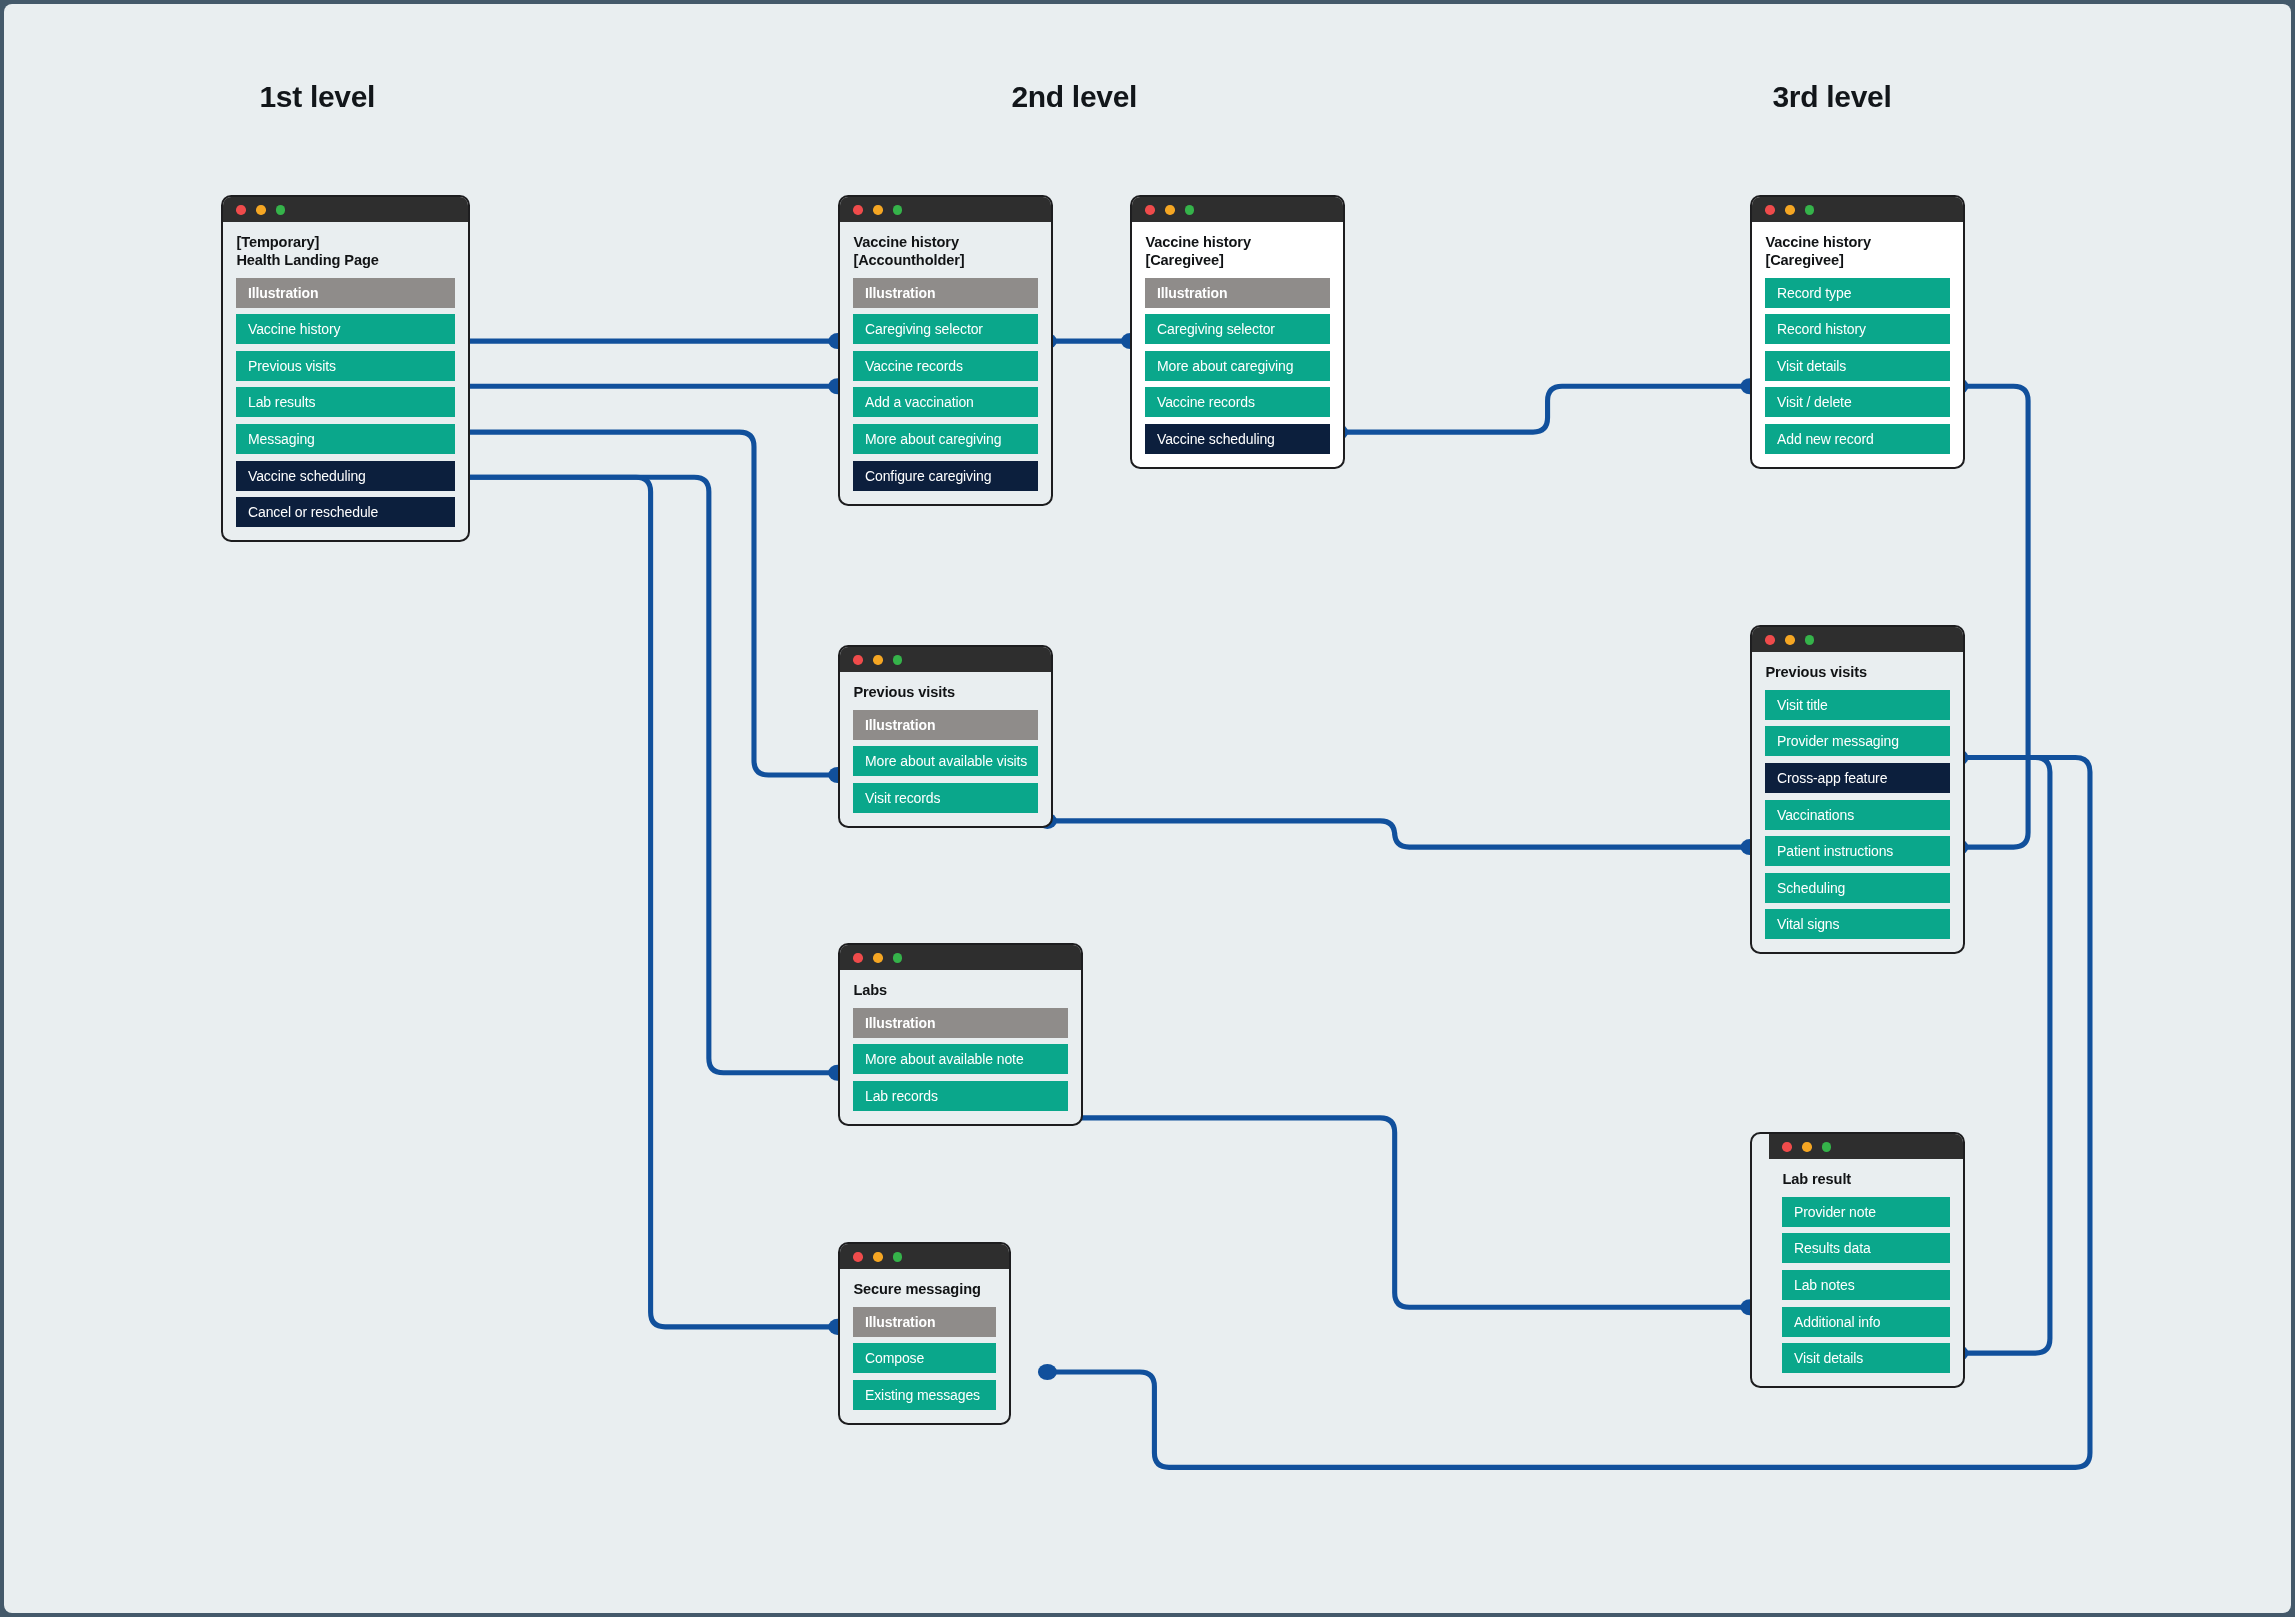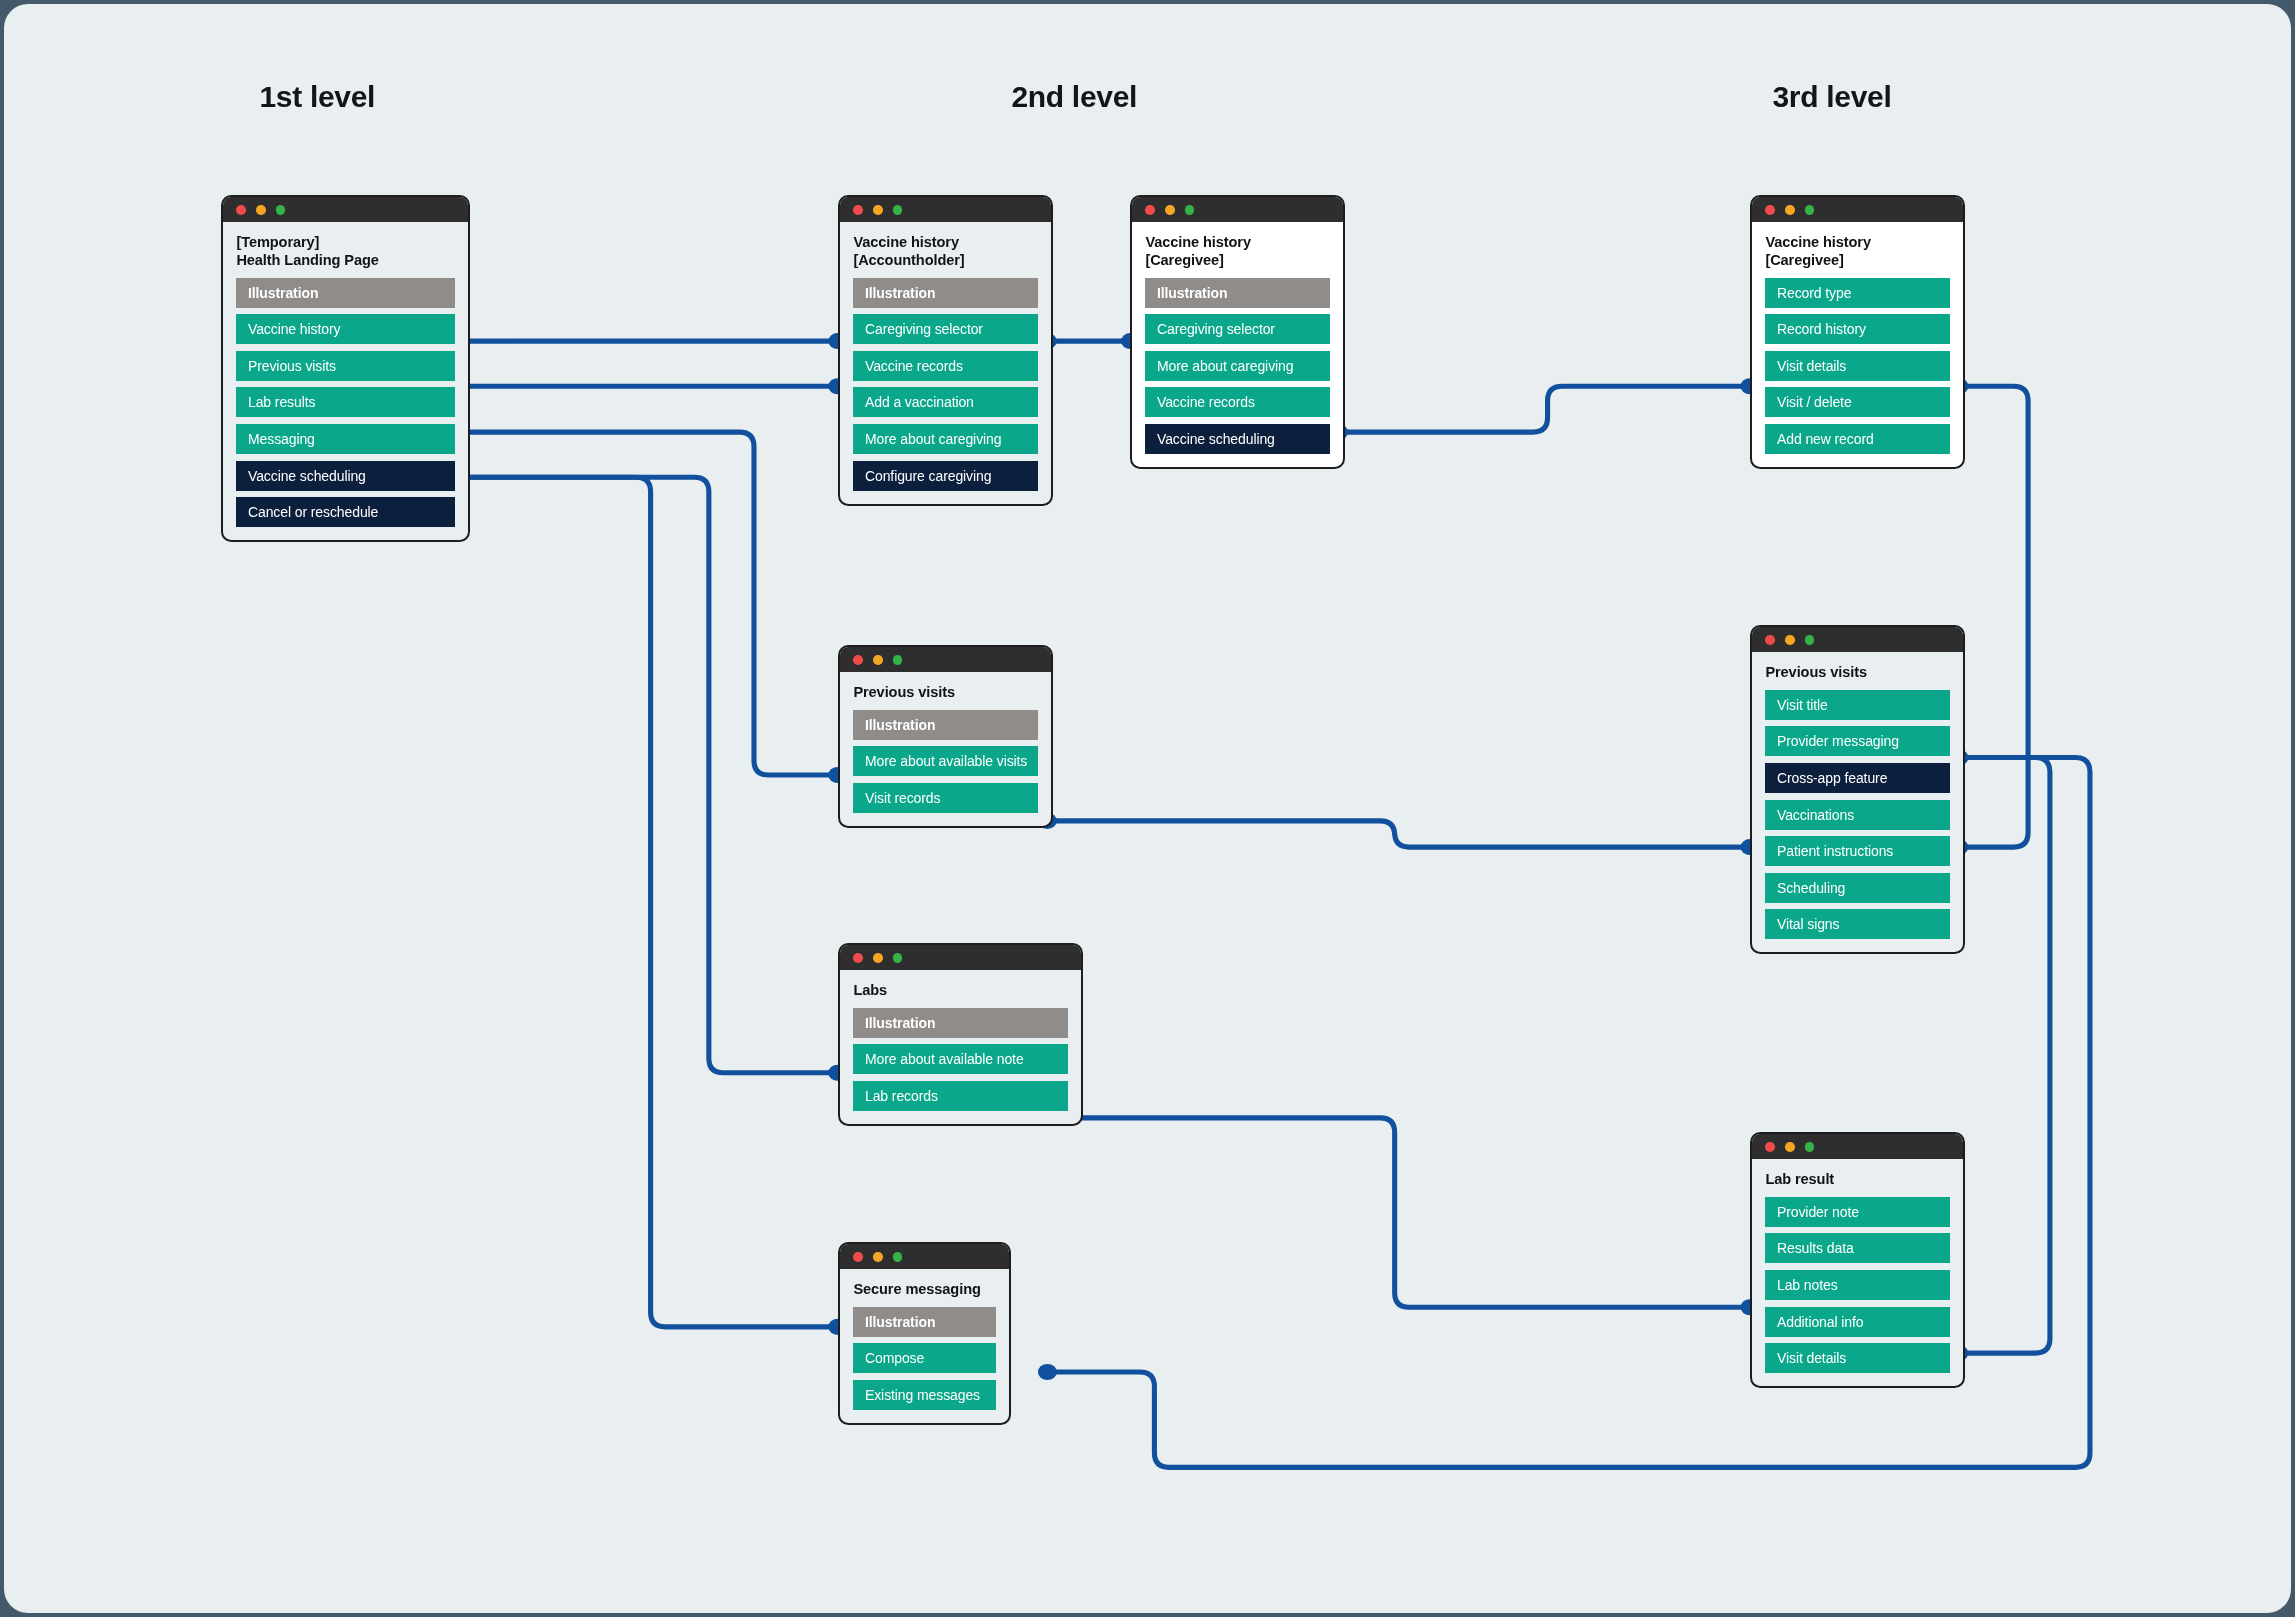--- a/index.html
+++ b/index.html
@@ -8,21 +8,21 @@
     width:2295px;height:1618px;
     background:#44596a;
     font-family:"Liberation Sans", sans-serif;
     overflow:hidden;
   }
   #canvas{
     position:absolute;
     left:4.4px;top:4.4px;
     width:2287px;height:1609px;
     background:#e9eef0;
-    border-radius:24px;
+    border-radius:8px;
     overflow:hidden;
   }
 
   
   .col-head{
     position:absolute;
     font-size:30px;
     font-weight:700;
     color:#12161a;
     letter-spacing:-0.3px;
@@ -254,21 +254,21 @@
       <span class="dot g"></span>
     </div>
     <div class="card-body">
       <div class="card-title">Labs</div>
       <div class="row gray">Illustration</div>
       <div class="row teal">More about available note</div>
       <div class="row teal">Lab records</div>
     </div>
   </div>
 
-  <div class="card" style="left:1746px;top:1128px;width:215px;">
+  <div class="card" style="left:1746px;top:1128px;width:215px;padding-left:17px;">
     <div class="titlebar">
       <span class="dot r"></span>
       <span class="dot y"></span>
       <span class="dot g"></span>
     </div>
     <div class="card-body">
       <div class="card-title">Lab result</div>
       <div class="row teal">Provider note</div>
       <div class="row teal">Results data</div>
       <div class="row teal">Lab notes</div>

